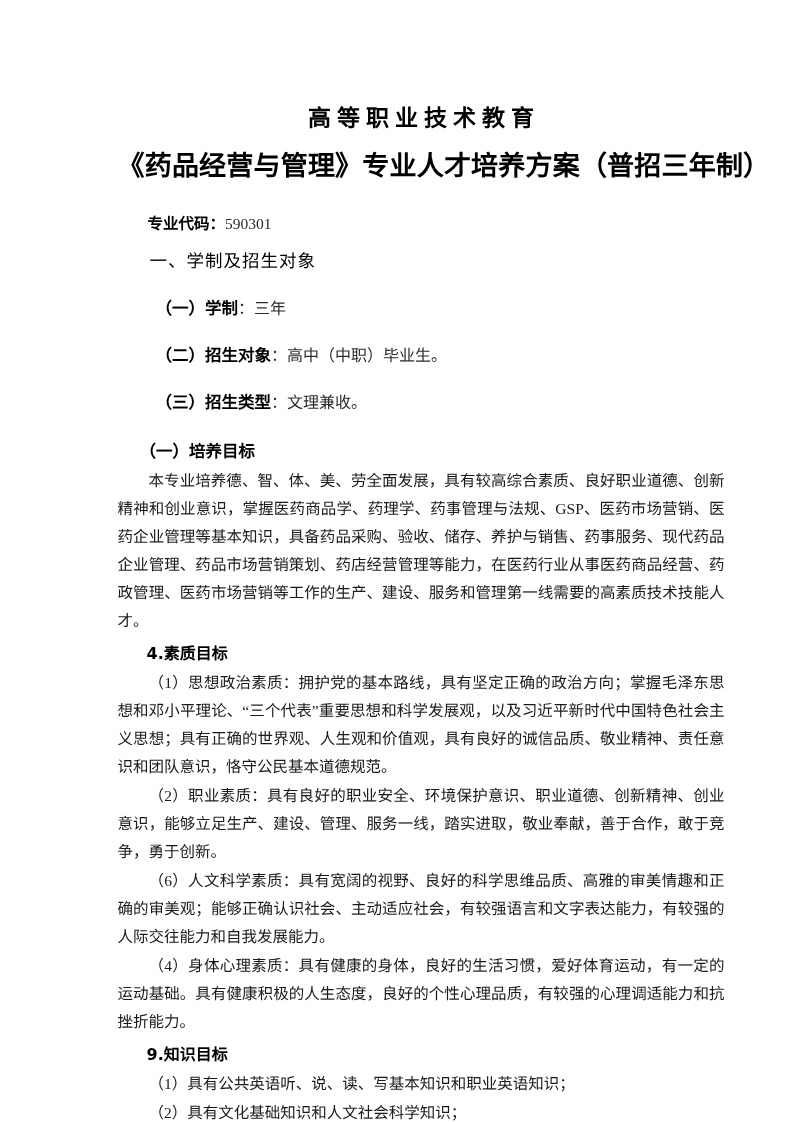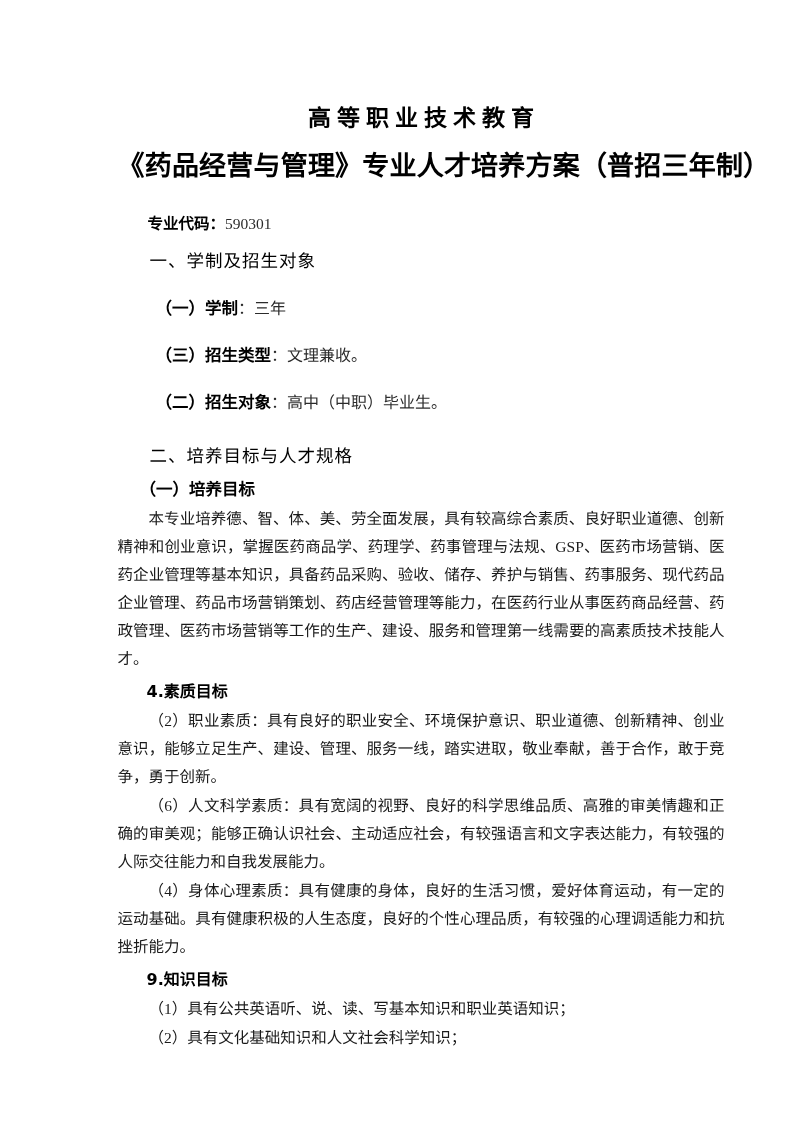--- a/index.html
+++ b/index.html
@@ -151,33 +151,33 @@
     <h1 class="title-main">高等职业技术教育</h1>
 
     <h2 class="title-sub">《药品经营与管理》专业人才培养方案（普招三年制）</h2>
 
     <p class="blk code-line"><span class="lbl-bold">专业代码：</span><span class="val-serif">590301</span></p>
 
     <h3 class="h-sec">一、学制及招生对象</h3>
 
     <p class="blk h-sub-run"><span class="lbl-bold">（一）学制</span><span class="val-serif">：</span><span class="val-serif">三年</span></p>
 
+    <p class="blk h-sub-run"><span class="lbl-bold">（二）招生对象</span><span class="val-serif">：</span><span class="val-serif">高中（中职）毕业生。</span></p>
+
     <p class="blk h-sub-run"><span class="lbl-bold">（三）招生类型</span><span class="val-serif">：</span><span class="val-serif">文理兼收。</span></p>
 
-    <p class="blk h-sub-run"><span class="lbl-bold">（二）招生对象</span><span class="val-serif">：</span><span class="val-serif">高中（中职）毕业生。</span></p>
-
-    <h3 class="h-sec">二、培养目标与人才规格</h3>
 
     <h4 class="h-sub">（一）培养目标</h4>
 
     <p class="blk para">本专业培养德、智、体、美、劳全面发展，具有较高综合素质、良好职业道德、创新精神和创业意识，掌握医药商品学、药理学、药事管理与法规、GSP、医药市场营销、医药企业管理等基本知识，具备药品采购、验收、储存、养护与销售、药事服务、现代药品企业管理、药品市场营销策划、药店经营管理等能力，在医药行业从事医药商品经营、药政管理、医药市场营销等工作的生产、建设、服务和管理第一线需要的高素质技术技能人才。</p>
 
 
     <h5 class="h-item">4.素质目标</h5>
 
+    <p class="blk li">（1）思想政治素质：拥护党的基本路线，具有坚定正确的政治方向；掌握毛泽东思想和邓小平理论、“三个代表”重要思想和科学发展观，以及习近平新时代中国特色社会主义思想；具有正确的世界观、人生观和价值观，具有良好的诚信品质、敬业精神、责任意识和团队意识，恪守公民基本道德规范。</p>
     <p class="blk li">（2）职业素质：具有良好的职业安全、环境保护意识、职业道德、创新精神、创业意识，能够立足生产、建设、管理、服务一线，踏实进取，敬业奉献，善于合作，敢于竞争，勇于创新。</p>
     <p class="blk li">（6）人文科学素质：具有宽阔的视野、良好的科学思维品质、高雅的审美情趣和正确的审美观；能够正确认识社会、主动适应社会，有较强语言和文字表达能力，有较强的人际交往能力和自我发展能力。</p>
     <p class="blk li">（4）身体心理素质：具有健康的身体，良好的生活习惯，爱好体育运动，有一定的运动基础。具有健康积极的人生态度，良好的个性心理品质，有较强的心理调适能力和抗挫折能力。</p>
 
     <h5 class="h-item">9.知识目标</h5>
 
     <p class="blk li">（1）具有公共英语听、说、读、写基本知识和职业英语知识；</p>
     <p class="blk li">（2）具有文化基础知识和人文社会科学知识；</p>
 
   </div>

